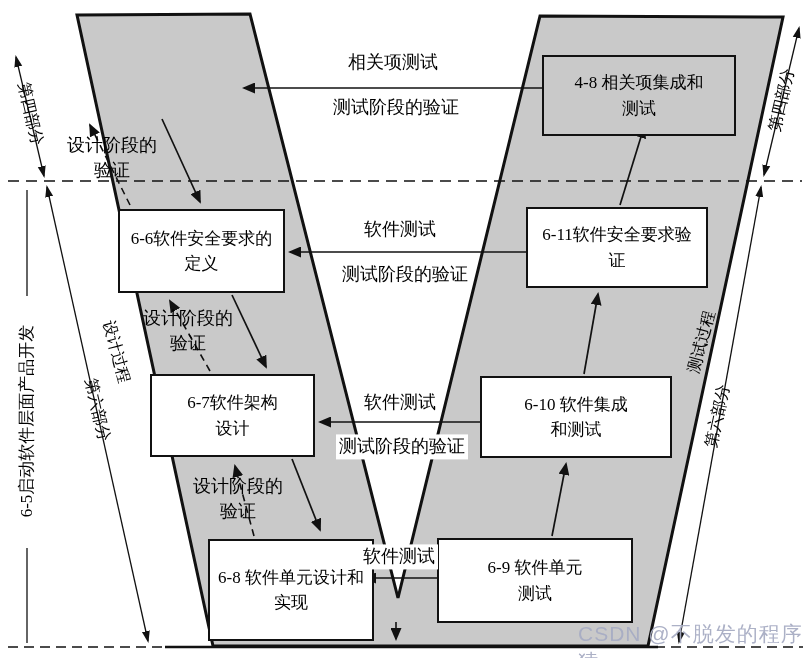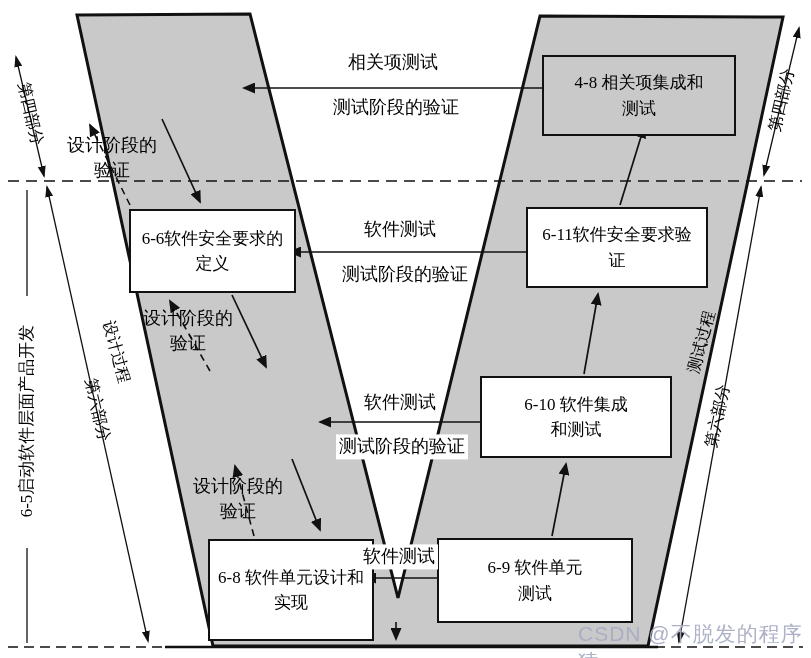--- a/index.html
+++ b/index.html
@@ -72,24 +72,26 @@
       <line x1="47" y1="187" x2="148" y2="641" marker-start="url(#ahd)" marker-end="url(#ahd)"></line>
       <line x1="799" y1="28" x2="764" y2="175" marker-start="url(#ahd)" marker-end="url(#ahd)"></line>
       <line x1="761" y1="187" x2="679" y2="642" marker-start="url(#ahd)" marker-end="url(#ahd)"></line>
       <line x1="27" y1="190" x2="27" y2="296"></line>
       <line x1="27" y1="548" x2="27" y2="643"></line>
     </g>
   </svg>
 
   <div class="bx gray" style="left:542px;top:55px;width:194px;height:81px;">4-8 相关项集成和
 测试</div>
-  <div class="bx" style="left:118px;top:209px;width:167px;height:84px;margin-left:11px;">6-6软件安全要求的
+  <div class="bx" style="left:118px;top:209px;width:167px;height:84px;">6-6软件安全要求的
 定义</div>
   <div class="bx" style="left:526px;top:207px;width:182px;height:81px;">6-11软件安全要求验
 证</div>
+  <div class="bx" style="left:150px;top:374px;width:165px;height:83px;">6-7软件架构
+设计</div>
   <div class="bx" style="left:480px;top:376px;width:192px;height:82px;">6-10 软件集成
 和测试</div>
   <div class="bx" style="left:208px;top:539px;width:166px;height:102px;">6-8 软件单元设计和
 实现</div>
   <div class="bx" style="left:437px;top:538px;width:196px;height:85px;">6-9 软件单元
 测试</div>
 
   <div class="lbl" style="left:393px;top:63px;">相关项测试</div>
   <div class="lbl" style="left:396px;top:108px;">测试阶段的验证</div>
   <div class="lbl" style="left:400px;top:230px;">软件测试</div>

